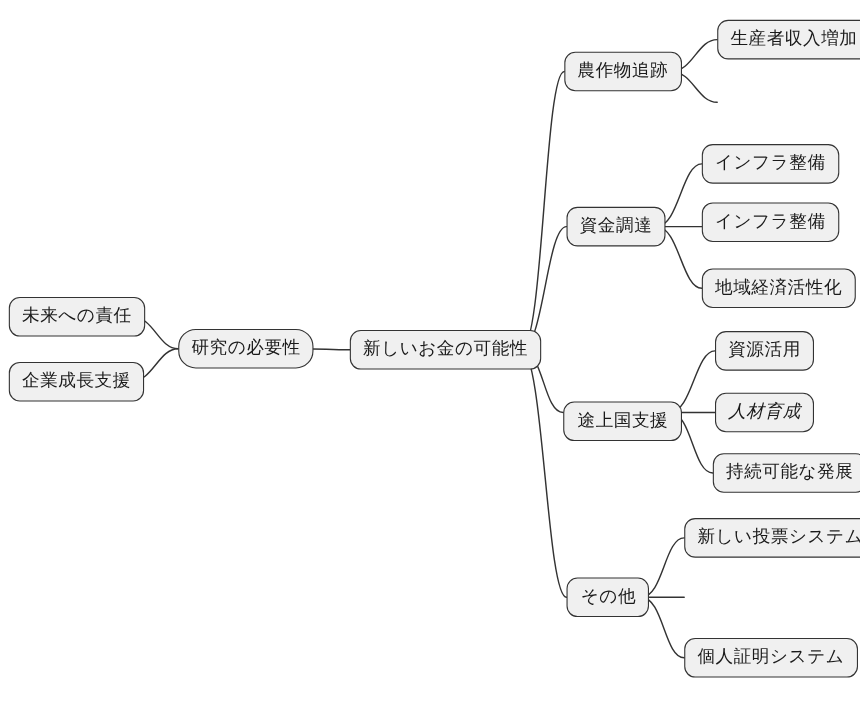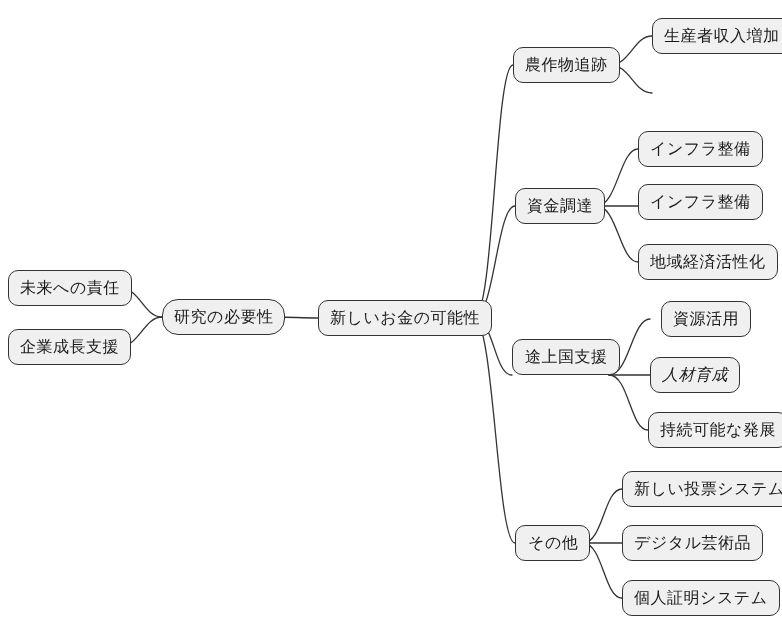--- a/index.html
+++ b/index.html
@@ -98,38 +98,35 @@
   </div>
       <div class="node" style="left: 638px; top: 149px;">
     <span class="node-label">インフラ整備</span>
   </div>
       <div class="node" style="left: 638px; top: 202px;">
     <span class="node-label">インフラ整備</span>
   </div>
       <div class="node" style="left: 638px; top: 262px; text-align: right;">
     <span class="node-label">地域経済活性化</span>
   </div>
-      <div class="node" style="left: 512px; top: 357px; padding-left: 12px;">
+      <div class="node" style="left: 512px; top: 383px; padding-left: 12px;">
     <span class="node-label">途上国支援</span>
   </div>
-      <div class="node" style="left: 650px; top: 319px; margin-left: 11px;">
+      <div class="node" style="left: 650px; top: 319px;">
     <span class="node-label">資源活用</span>
   </div>
       <div class="node" style="left: 650px; top: 375px; font-style: italic;">
     <span class="node-label">人材育成</span>
   </div>
       <div class="node" style="left: 648px; top: 430px;">
     <span class="node-label">持続可能な発展</span>
   </div>
       <div class="node" style="left: 515px; top: 543px; padding-left: 12px;">
     <span class="node-label">その他</span>
   </div>
       <div class="node" style="left: 622px; top: 489px;">
     <span class="node-label">新しい投票システム</span>
   </div>
-      <div class="node" style="left: 622px; top: 543px;">
-    <span class="node-label">デジタル芸術品</span>
-  </div>
       <div class="node" style="left: 622px; top: 598px;">
     <span class="node-label">個人証明システム</span>
   </div>
     </div>
 </div>
 
 </body></html>

